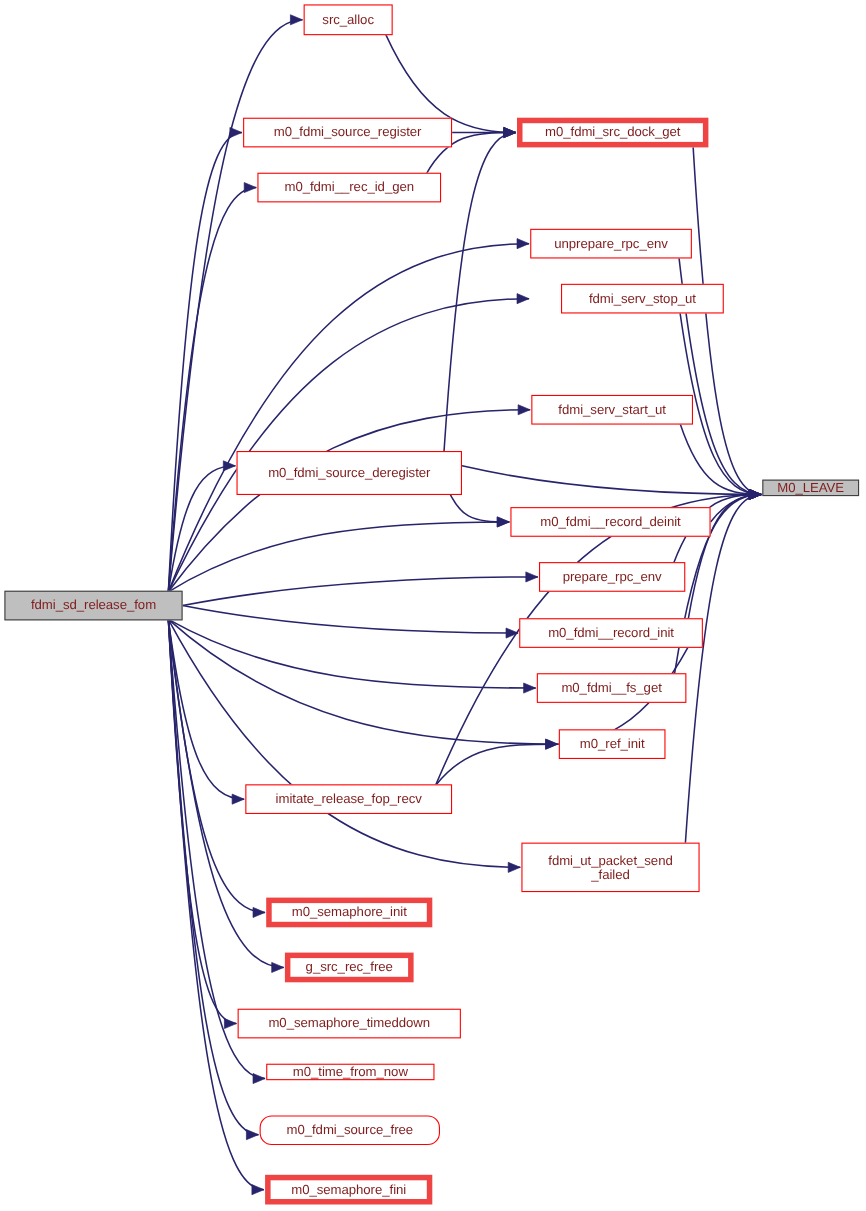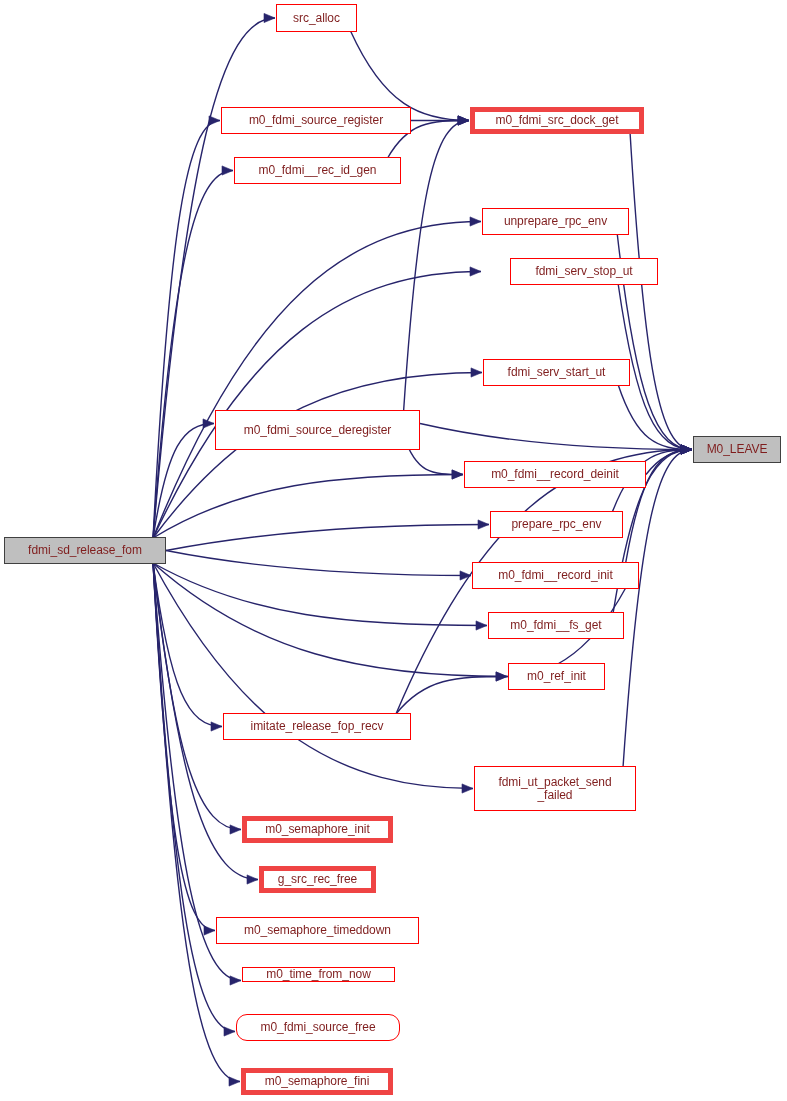--- a/index.html
+++ b/index.html
@@ -141,21 +141,21 @@
   </svg>
   <div id="nodes-layer">
       <div class="node-box" style="left: 276px; top: 4px; width: 81px; height: 28px;">src_alloc</div>
       <div class="node-box" style="left: 221px; top: 107px; width: 190px; height: 27px;">m0_fdmi_source_register</div>
       <div class="node-box black-border" style="left: 470px; top: 107px; width: 174px; height: 27px;">m0_fdmi_src_dock_get</div>
       <div class="node-box" style="left: 234px; top: 157px; width: 167px; height: 27px;">m0_fdmi__rec_id_gen</div>
       <div class="node-box" style="left: 482px; top: 208px; width: 147px; height: 27px;">unprepare_rpc_env</div>
       <div class="node-box" style="left: 482px; top: 258px; width: 148px; height: 27px; margin-left: 28px;">fdmi_serv_stop_ut</div>
       <div class="node-box" style="left: 483px; top: 359px; width: 147px; height: 27px;">fdmi_serv_start_ut</div>
       <div class="node-box" style="left: 215px; top: 410px; width: 205px; height: 40px;">m0_fdmi_source_deregister</div>
-      <div class="node-box current" style="left: 693px; top: 436px; width: 88px; height: 27px;">M0_LEAVE</div>
+      <div class="node-box current" style="left: 693px; top: 436px; width: 88px; height: 15px;">M0_LEAVE</div>
       <div class="node-box" style="left: 464px; top: 461px; width: 182px; height: 27px;">m0_fdmi__record_deinit</div>
       <div class="node-box" style="left: 490px; top: 511px; width: 133px; height: 27px;">prepare_rpc_env</div>
       <div class="node-box current" style="left: 4px; top: 537px; width: 162px; height: 27px;">fdmi_sd_release_fom</div>
       <div class="node-box" style="left: 472px; top: 562px; width: 167px; height: 27px;">m0_fdmi__record_init</div>
       <div class="node-box" style="left: 488px; top: 612px; width: 136px; height: 27px;">m0_fdmi__fs_get</div>
       <div class="node-box" style="left: 508px; top: 663px; width: 97px; height: 27px;">m0_ref_init</div>
       <div class="node-box" style="left: 223px; top: 713px; width: 188px; height: 27px;">imitate_release_fop_recv</div>
       <div class="node-box" style="left: 474px; top: 766px; width: 162px; height: 45px;">fdmi_ut_packet_send
 _failed</div>
       <div class="node-box black-border" style="left: 242px; top: 816px; width: 151px; height: 27px;">m0_semaphore_init</div>

